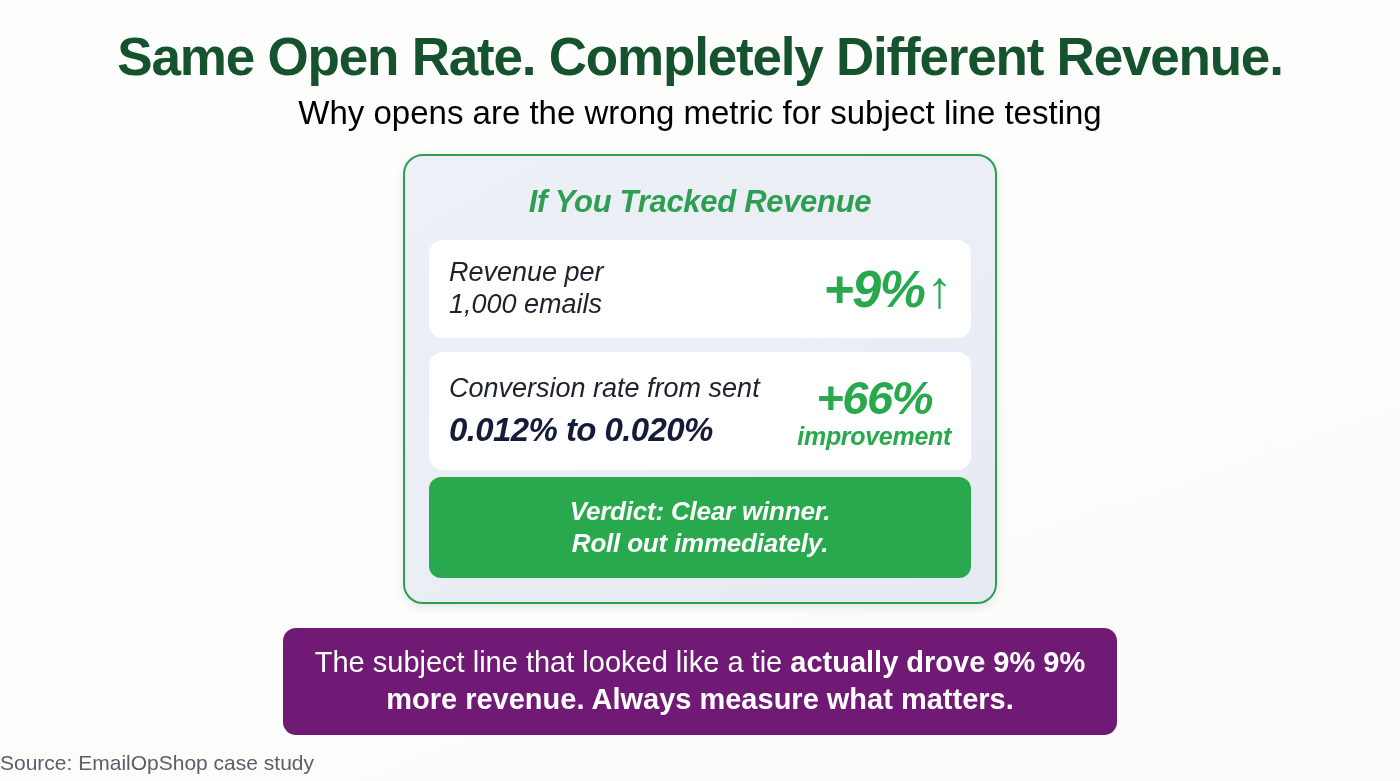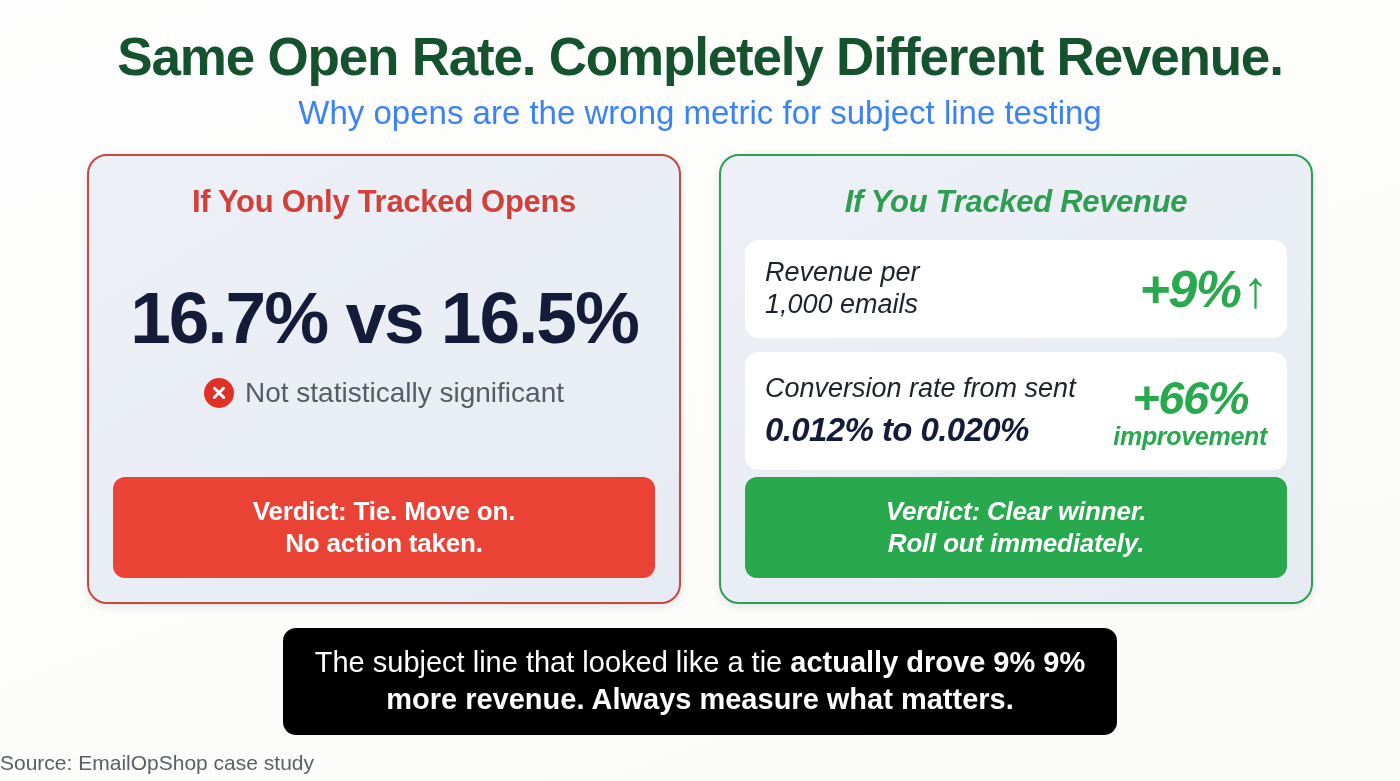--- a/index.html
+++ b/index.html
@@ -31,21 +31,21 @@
     font-size: 53px;
     font-weight: bold;
     letter-spacing: -1.2px;
     color: #14532d;
     line-height: 1.08;
   }
   .subtitle {
     margin: 10px 0 0 0;
     font-size: 33px;
     font-weight: normal;
-    color: #3b82f6;
+    color: #000000;
     line-height: 1.1;
   }
 
   
   .cards {
     display: flex;
     justify-content: center;
     gap: 38px;
     margin-top: 22px;
   }
@@ -205,21 +205,21 @@
     font-size: 25px;
     font-weight: bold;
     margin-top: 3px;
     letter-spacing: -0.3px;
   }
 
   
   .banner {
     width: 834px;
     margin: 24px auto 0 auto;
-    background: #000000;
+    background: #701a75;
     border-radius: 13px;
     color: #ffffff;
     text-align: center;
     font-size: 29px;
     line-height: 1.3;
     padding: 16px 26px;
     box-sizing: border-box;
   }
   .banner b { font-weight: bold; }
   .source {
@@ -234,37 +234,20 @@
 
 <div class="poster">
 
   <div class="header">
     <h1 class="title">Same Open Rate. Completely Different Revenue.</h1>
     <p class="subtitle">Why opens are the wrong metric for subject line testing</p>
   </div>
 
   <div class="cards">
 
-    <div class="card card-left">
-      <div class="card-heading heading-red">If You Only Tracked Opens</div>
-
-      <div class="left-body">
-        <div class="big-figure">16.7% vs 16.5%</div>
-
-        <div class="sig-row">
-          <span class="x-icon"></span>
-          <span class="sig-text">Not statistically significant</span>
-        </div>
-      </div>
-
-      <div class="verdict verdict-red">
-        <span class="verdict-line">Verdict: Tie. Move on.</span>
-        <span class="verdict-line">No action taken.</span>
-      </div>
-    </div>
 
     <div class="card card-right">
       <div class="card-heading heading-green">If You Tracked Revenue</div>
 
       <div class="right-body">
 
         <div class="stat-row stat-row-1">
           <div class="stat-label">
             <span class="stat-label-line">Revenue per</span>
             <span class="stat-label-line">1,000 emails</span>

